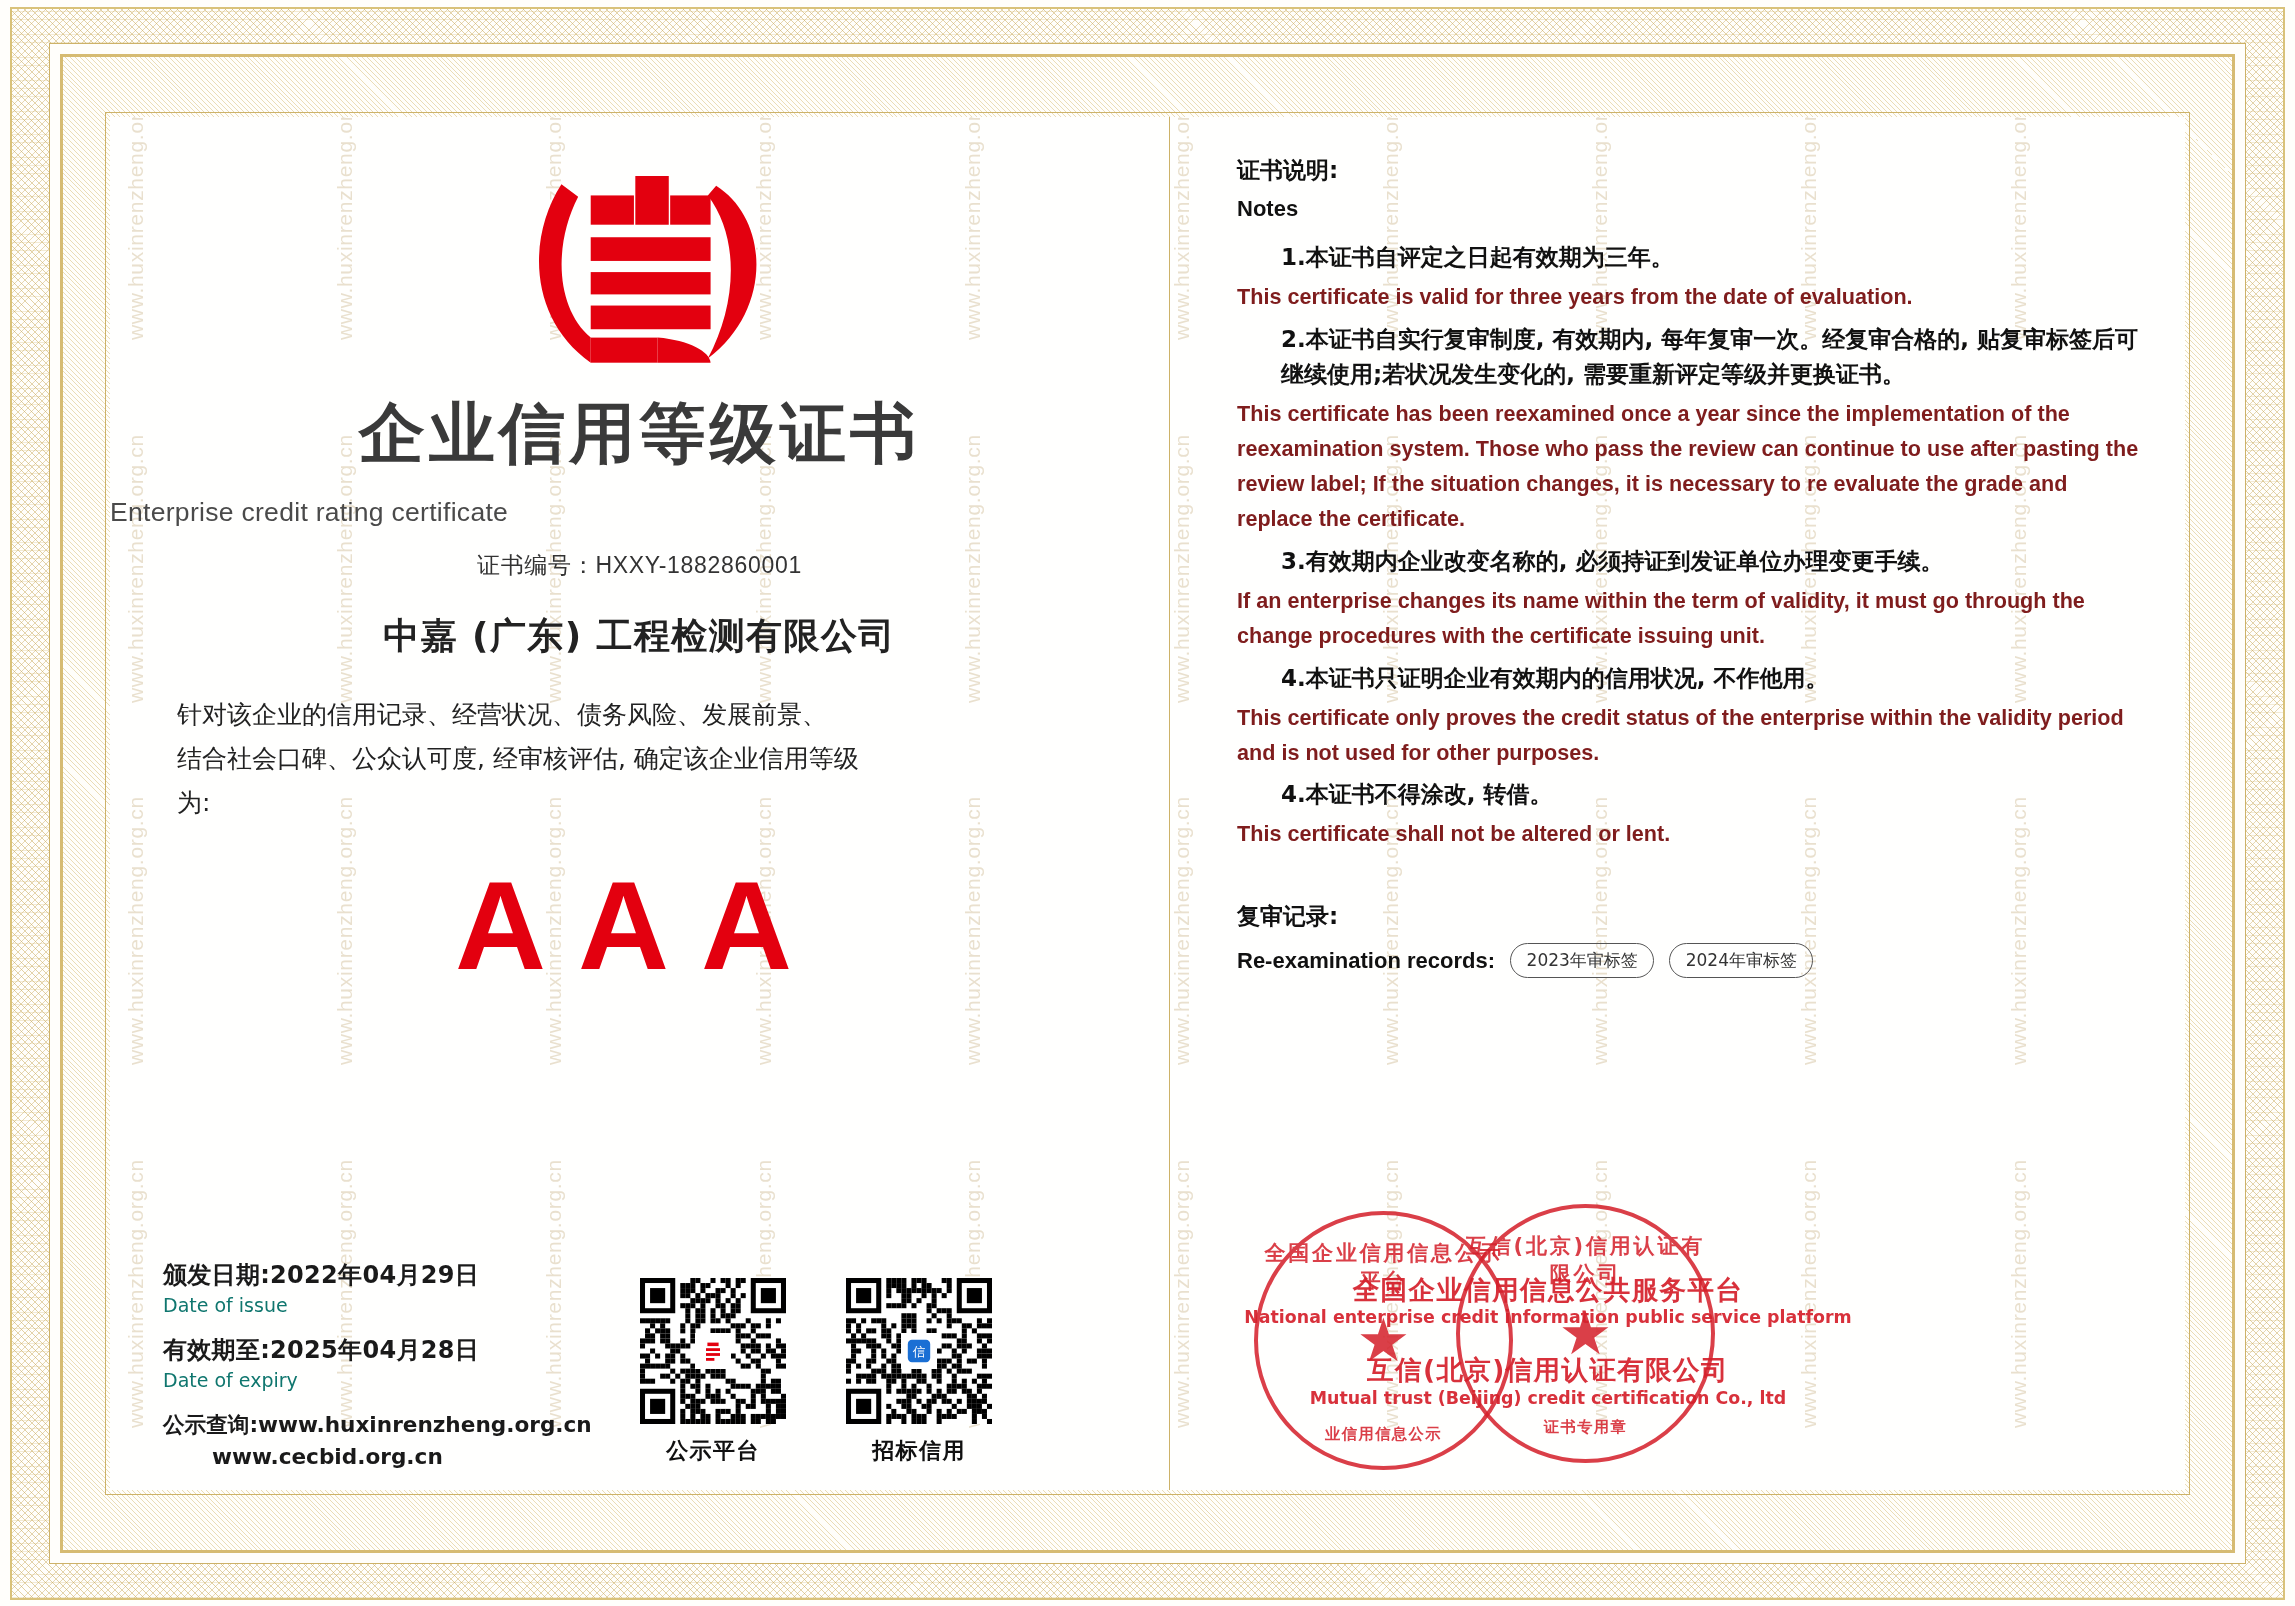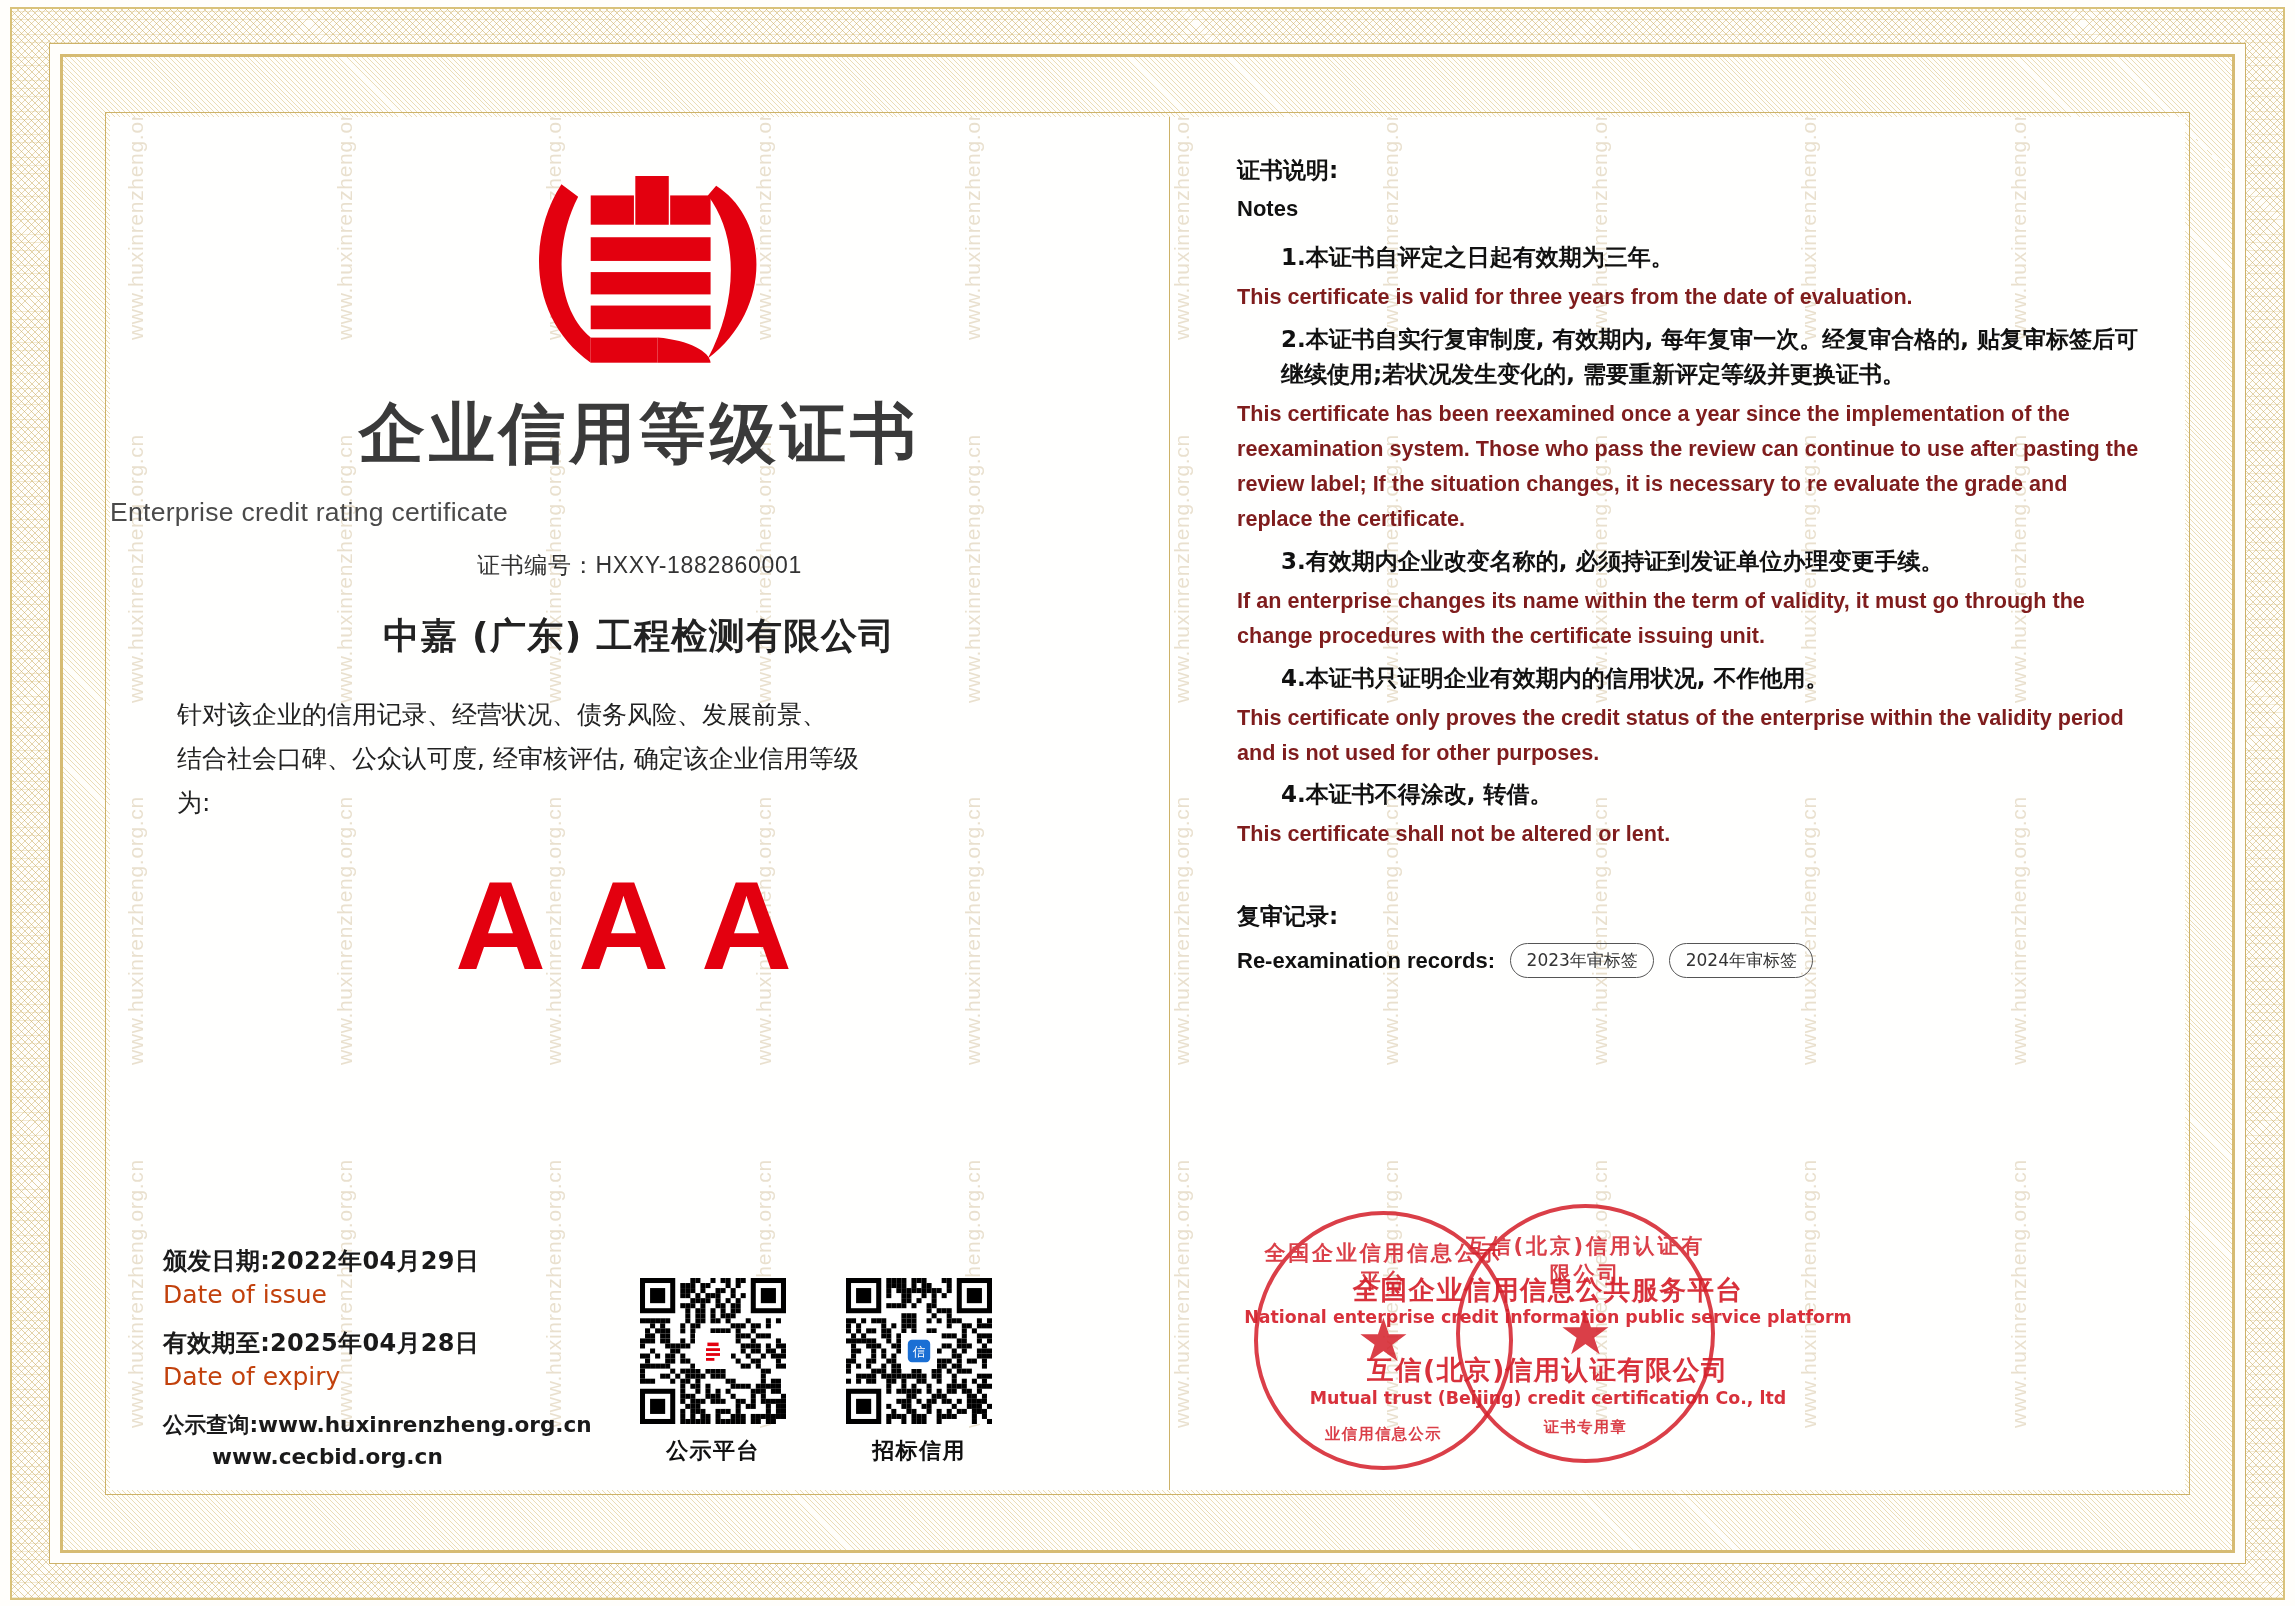--- a/index.html
+++ b/index.html
@@ -188,22 +188,22 @@
     font-family: "DejaVu Sans", sans-serif;
   }
   .date-row { margin-bottom: 18px; }
   .date-cn {
     font-size: 24px;
     color: #1a1a1a;
     font-weight: bold;
     letter-spacing: 0.3px;
   }
   .date-en {
-    font-size: 25px;
-    color: #c2410c;
+    font-size: 19px;
+    color: #0f766e;
     margin-top: 2.8px;
   }
   .query-line {
     font-size: 21.6px;
     color: #1a1a1a;
     font-weight: bold;
     line-height: 1.5;
     margin-top: 12.6px;
   }
   .query-line .url { display: block; }

